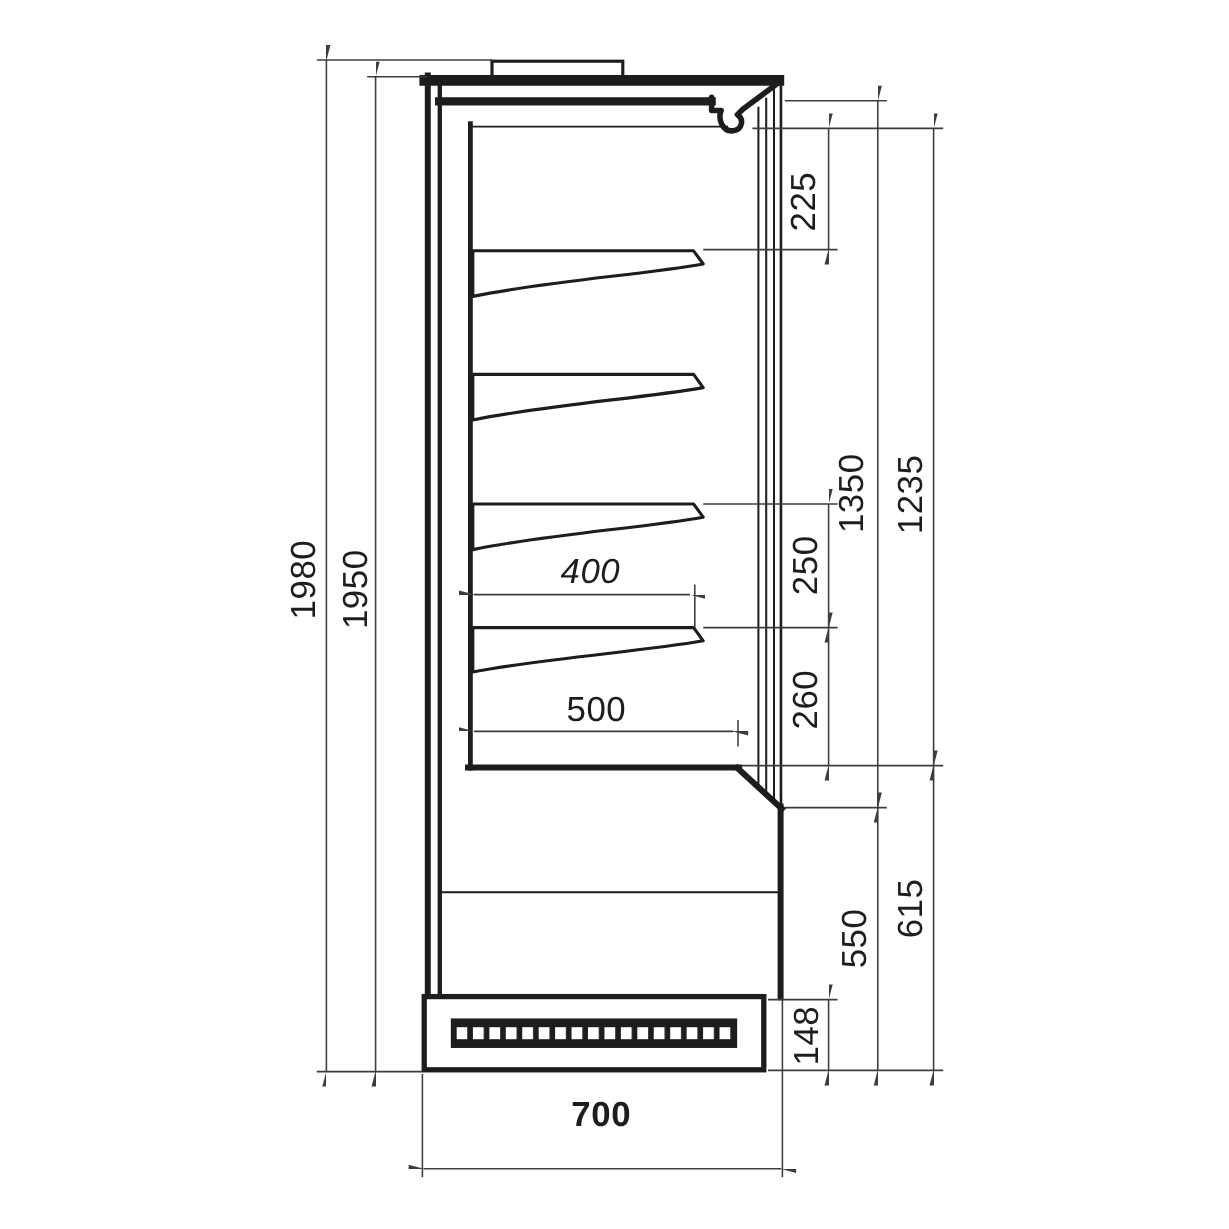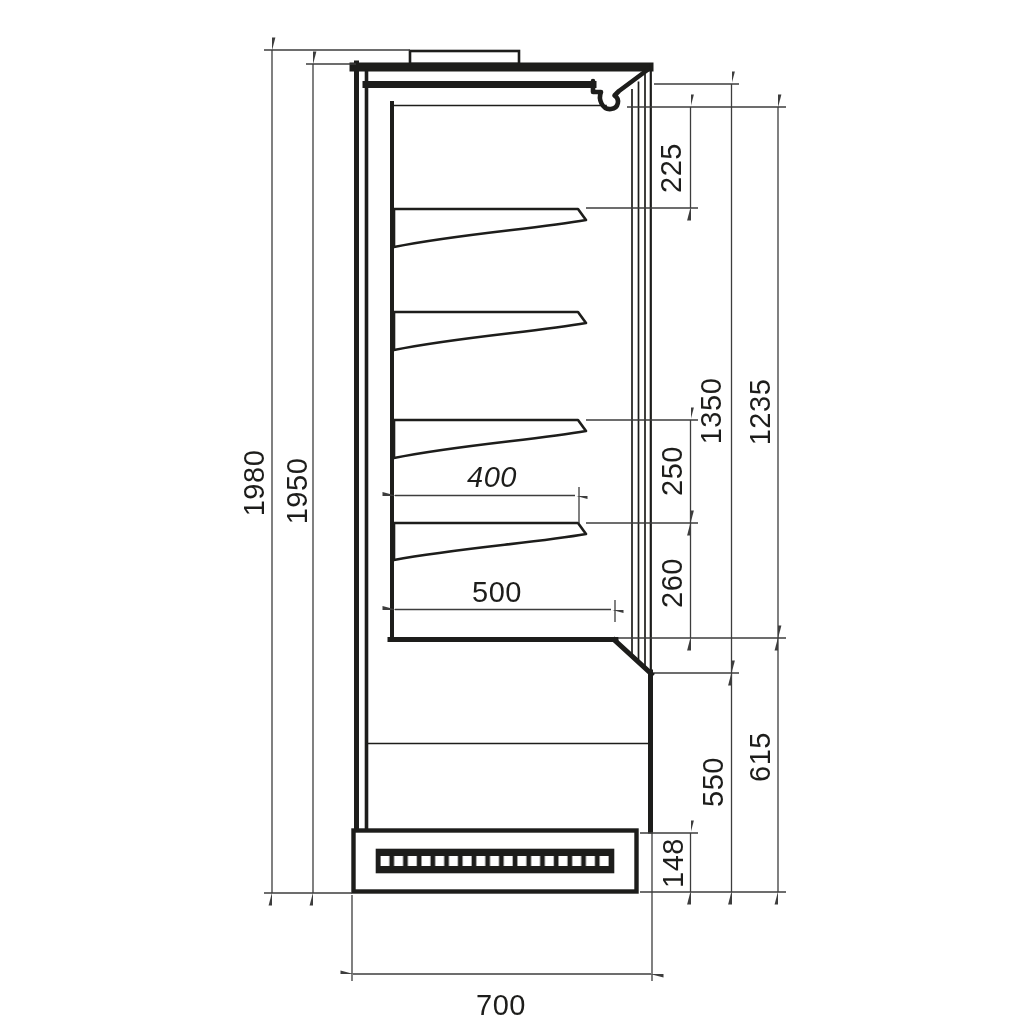--- a/index.html
+++ b/index.html
@@ -130,15 +130,15 @@
   <div class="lbl v" style="left:671px;top:168px;">225</div>
   <div class="lbl v" style="left:711px;top:411px;">1350</div>
   <div class="lbl v" style="left:760px;top:412px;">1235</div>
   <div class="lbl v" style="left:672px;top:471px;">250</div>
   <div class="lbl v" style="left:672px;top:583px;">260</div>
   <div class="lbl" style="left:492px;top:477px;font-style:italic;">400</div>
   <div class="lbl" style="left:497px;top:592px;">500</div>
   <div class="lbl v" style="left:713px;top:782px;">550</div>
   <div class="lbl v" style="left:760px;top:757px;">615</div>
   <div class="lbl v" style="left:673px;top:863px;">148</div>
-  <div class="lbl" style="left:501px;top:1005px;">700</div>
+  <div class="lbl" style="left:501px;top:930px;font-weight:bold;">700</div>
 
 </div>
 
 </body></html>

